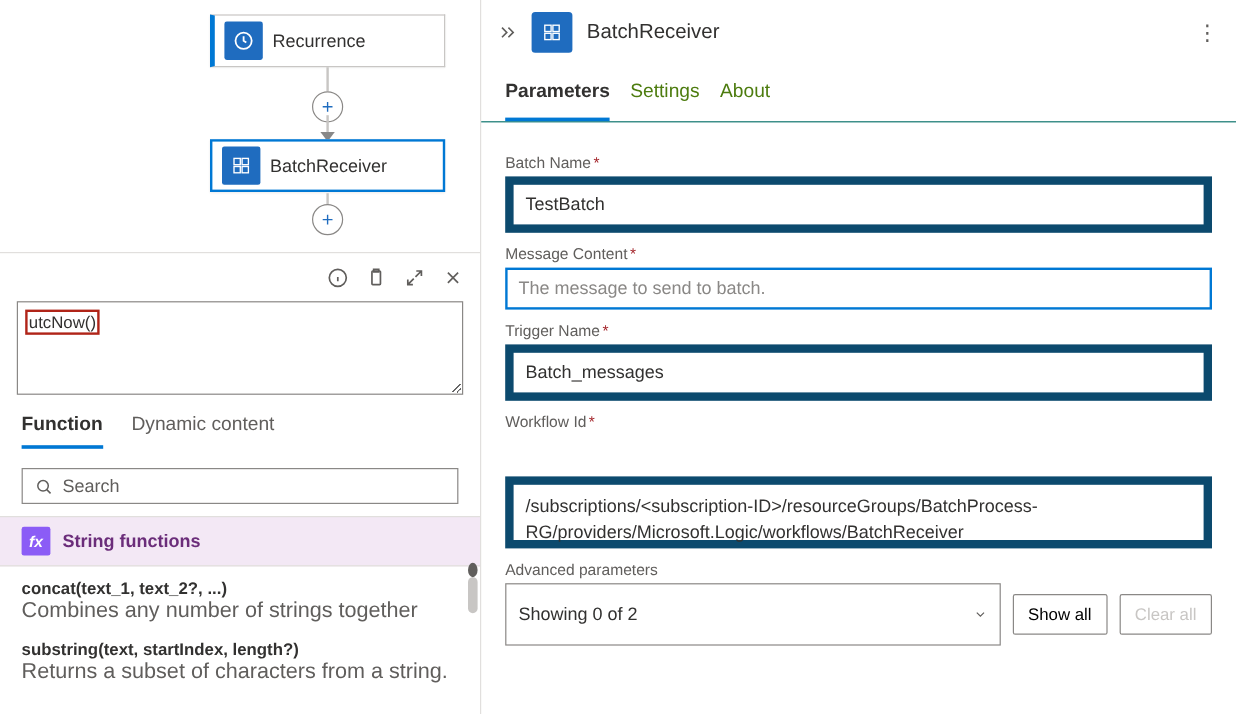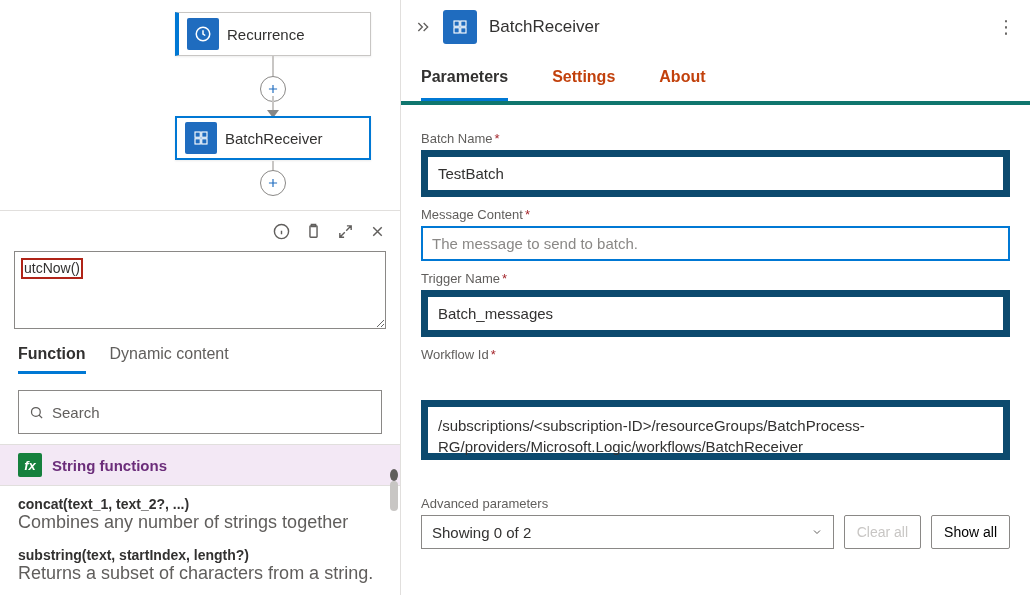--- a/index.html
+++ b/index.html
@@ -23,48 +23,48 @@
   .plus2 { top: 170px; }
   .helper-panel { flex: 1; border-top: 1px solid #e1dfdd; display: flex; flex-direction: column; padding: 0; position: relative; }
   .helper-toolbar { display: flex; justify-content: flex-end; align-items: center; height: 40px; gap: 14px; padding-right: 14px; color: #605e5c; }
   .helper-toolbar .tb-icon { width: 18px; height: 18px; display: flex; align-items: center; justify-content: center; cursor: pointer; }
   .expr-box { margin: 0 14px; height: 78px; border: 1px solid #8a8886; padding: 6px; font-family: Consolas, monospace; font-size: 14px; position: relative; resize: both; overflow: auto; }
   .expr-highlight { border: 2px solid #b02418; display: inline-block; padding: 0 1px; line-height: 17px;}
   .helper-tabs { display: flex; gap: 24px; padding: 16px 18px 0 18px; font-size: 16px; }
   .helper-tab { padding-bottom: 8px; cursor: pointer; color: #605e5c; }
   .helper-tab.active { color: #323130; border-bottom: 3px solid #0078d4; font-weight: 700;}
   .search-row { padding: 16px 18px 10px 18px; }
-  .search-input { width: 100%; height: 44px; border: 1px solid #8a8886; display: flex; align-items: center; padding: 0 10px; gap: 8px; color: #605e5c; font-size: 15px;}
+  .search-input { width: 100%; height: 30px; border: 1px solid #8a8886; display: flex; align-items: center; padding: 0 10px; gap: 8px; color: #605e5c; font-size: 15px;}
   .string-fn-header { background: #f3e8f5; display: flex; align-items: center; padding: 8px 18px; gap: 10px; font-size: 15px; font-weight: 600; color: #6b2d7a; border-top: 1px solid #e1dfdd; border-bottom: 1px solid #e1dfdd;}
-  .fx-badge { width: 24px; height: 24px; background: #15803d; color: #fff; display: flex; align-items: center; justify-content: center; font-style: italic; font-size: 13px; border-radius: 2px; text-align: center;}
+  .fx-badge { width: 24px; height: 24px; background: #8b5cf6; color: #fff; display: flex; align-items: center; justify-content: center; font-style: italic; font-size: 13px; border-radius: 2px; text-align: center;}
   .fn-list { padding: 10px 18px; }
   .fn-item { margin-bottom: 14px; }
   .fn-sig { font-size: 14px; font-weight: 600; }
   .fn-desc { font-size: 18px; color: #605e5c; }
   .scroll-hint { position: absolute; right: 2px; top: 270px; width: 8px; height: 30px; background: #c8c6c4; border-radius: 4px;}
   .scroll-hint2 { position: absolute; right: 2px; top: 258px; width: 8px; height: 12px; background: #605e5c; border-radius: 50%;}
   .right-pane { flex: 1; border-left: 1px solid #e1dfdd; display: flex; flex-direction: column; padding: 0; }
   .rp-header { display: flex; align-items: center; padding: 10px 14px; gap: 12px; }
   .collapse-btn { color: #605e5c; cursor: pointer; }
   .rp-title-icon { width: 34px; height: 34px; background: #1f6cbf; border-radius: 3px; display: flex; align-items: center; justify-content: center; color: #fff; }
   .rp-title { font-size: 17px; color: #323130; }
   .rp-more { margin-left: auto; cursor: pointer; color: #605e5c; font-size: 18px; letter-spacing: 1px;}
-  .rp-tabs { display: flex; gap: 44px; padding: 14px 20px 0 20px; font-size: 16px; border-bottom: 4px solid #0f766e; }
-  .rp-tab { padding-bottom: 12px; cursor: pointer; color: #c2410c; font-weight: bold; }
+  .rp-tabs { display: flex; gap: 17px; padding: 14px 20px 0 20px; font-size: 16px; border-bottom: 1px solid #0f766e; }
+  .rp-tab { padding-bottom: 12px; cursor: pointer; color: #4d7c0f; }
   .rp-tab.active { color: #323130; border-bottom: 3px solid #0078d4; font-weight: 600;}
   .rp-body { padding: 16px 20px; overflow-y: auto; }
   .field-label { font-size: 13px; color: #605e5c; margin-top: 10px; }
   .req { color: #a4262c; margin-left: 2px;}
   .field-input { width: 100%; border: 7px solid #0c4a6e; font-size: 15px; padding: 8px 10px; margin-top: 4px; background: #fff; color: #323130;}
   .field-input.placeholder { color: #8a8886; }
   .field-input.active { border: 2px solid #0078d4; padding: 7px 9px;}
   .field-textarea { height: 60px; line-height: 1.4; margin-top: 38px;}
-  .adv-row { margin-top: 36px; }
+  .adv-row { margin-top: 10px; }
   .adv-controls { display: flex; gap: 10px; margin-top: 4px; align-items: center;}
-  .adv-select { flex: 1; border: 1px solid #8a8886; height: 34px; display: flex; align-items: center; justify-content: space-between; padding: 0 10px; font-size: 15px; cursor: pointer;}
+  .adv-select { flex: 1; border: 1px solid #8a8886; height: 52px; display: flex; align-items: center; justify-content: space-between; padding: 0 10px; font-size: 15px; cursor: pointer;}
   .adv-btn { height: 34px; border: 1px solid #8a8886; padding: 0 12px; background: #fff; font-size: 14px; cursor: pointer; border-radius: 2px;}
   .adv-btn.disabled { color: #c8c6c4; cursor: default;}
   svg { display: block; }
 </style>
 </head>
 <body>
 
 <div class="root">
 
   <div class="left-pane">
@@ -219,19 +219,19 @@
 
       <div class="adv-row">
         <div class="field-label">Advanced parameters</div>
         <div class="adv-controls">
           <div class="adv-select">
             <span>Showing 0 of 2</span>
             <svg width="12" height="12" viewBox="0 0 24 24" fill="none" stroke="#605e5c" stroke-width="2">
                 <path d="M6 9l6 6 6-6"></path>
               </svg>
           </div>
+          <button class="adv-btn">Show all</button>
           <button class="adv-btn disabled">Clear all</button>
-          <button class="adv-btn">Show all</button>
         </div>
       </div>
     </div>
   </div>
 </div>
 
 </body></html>

